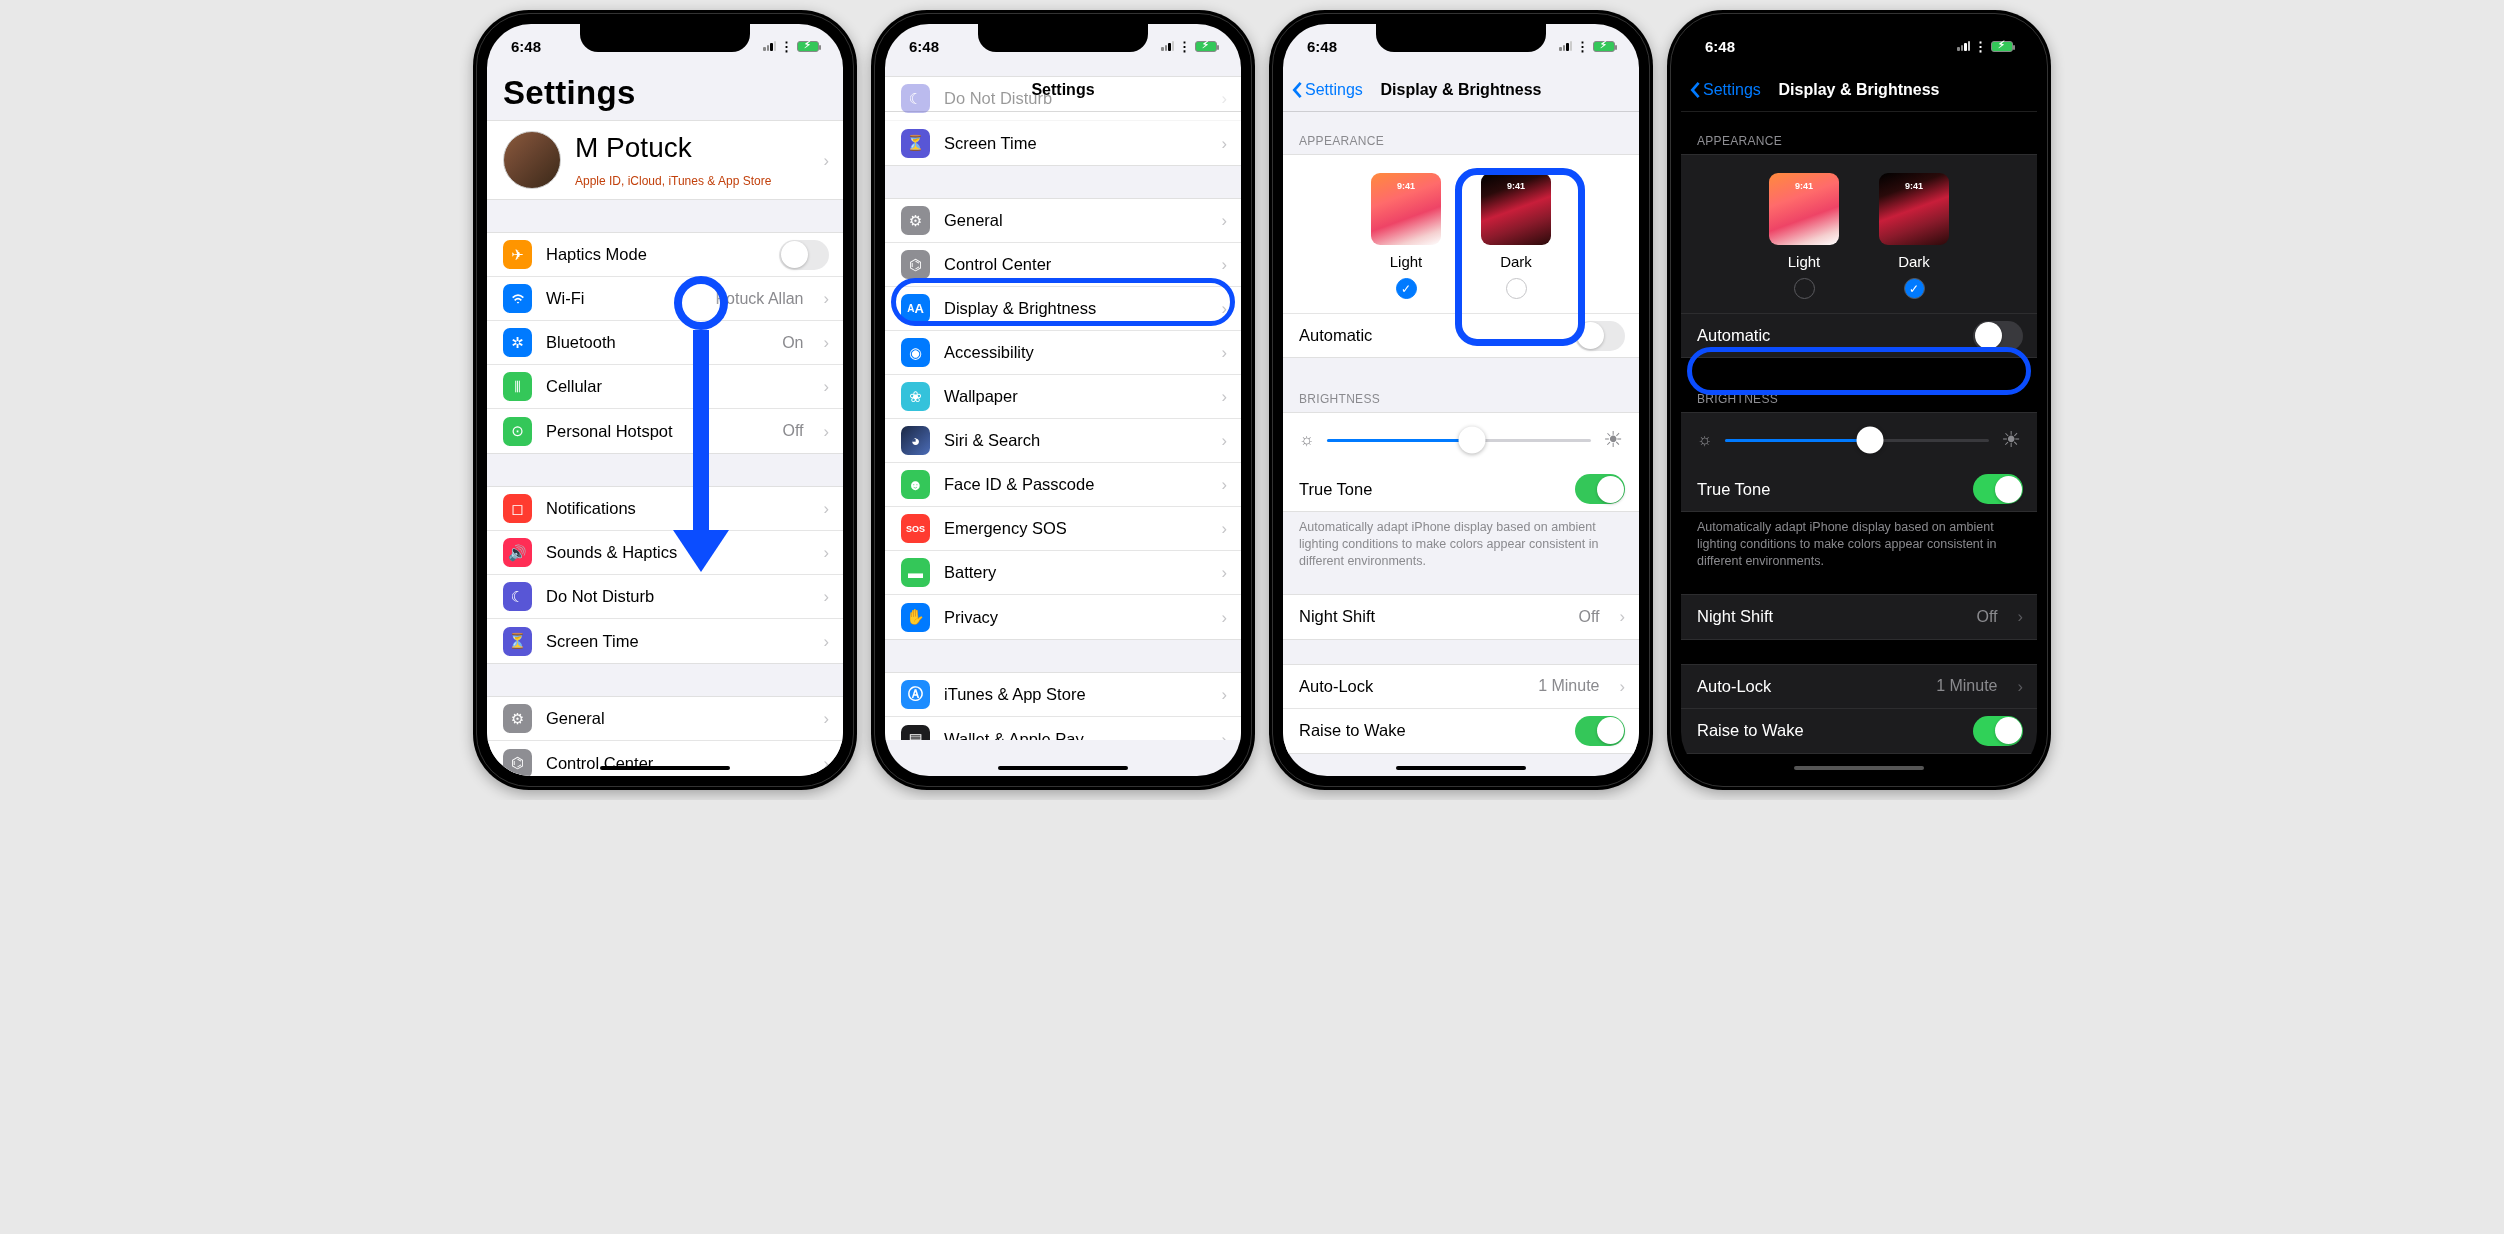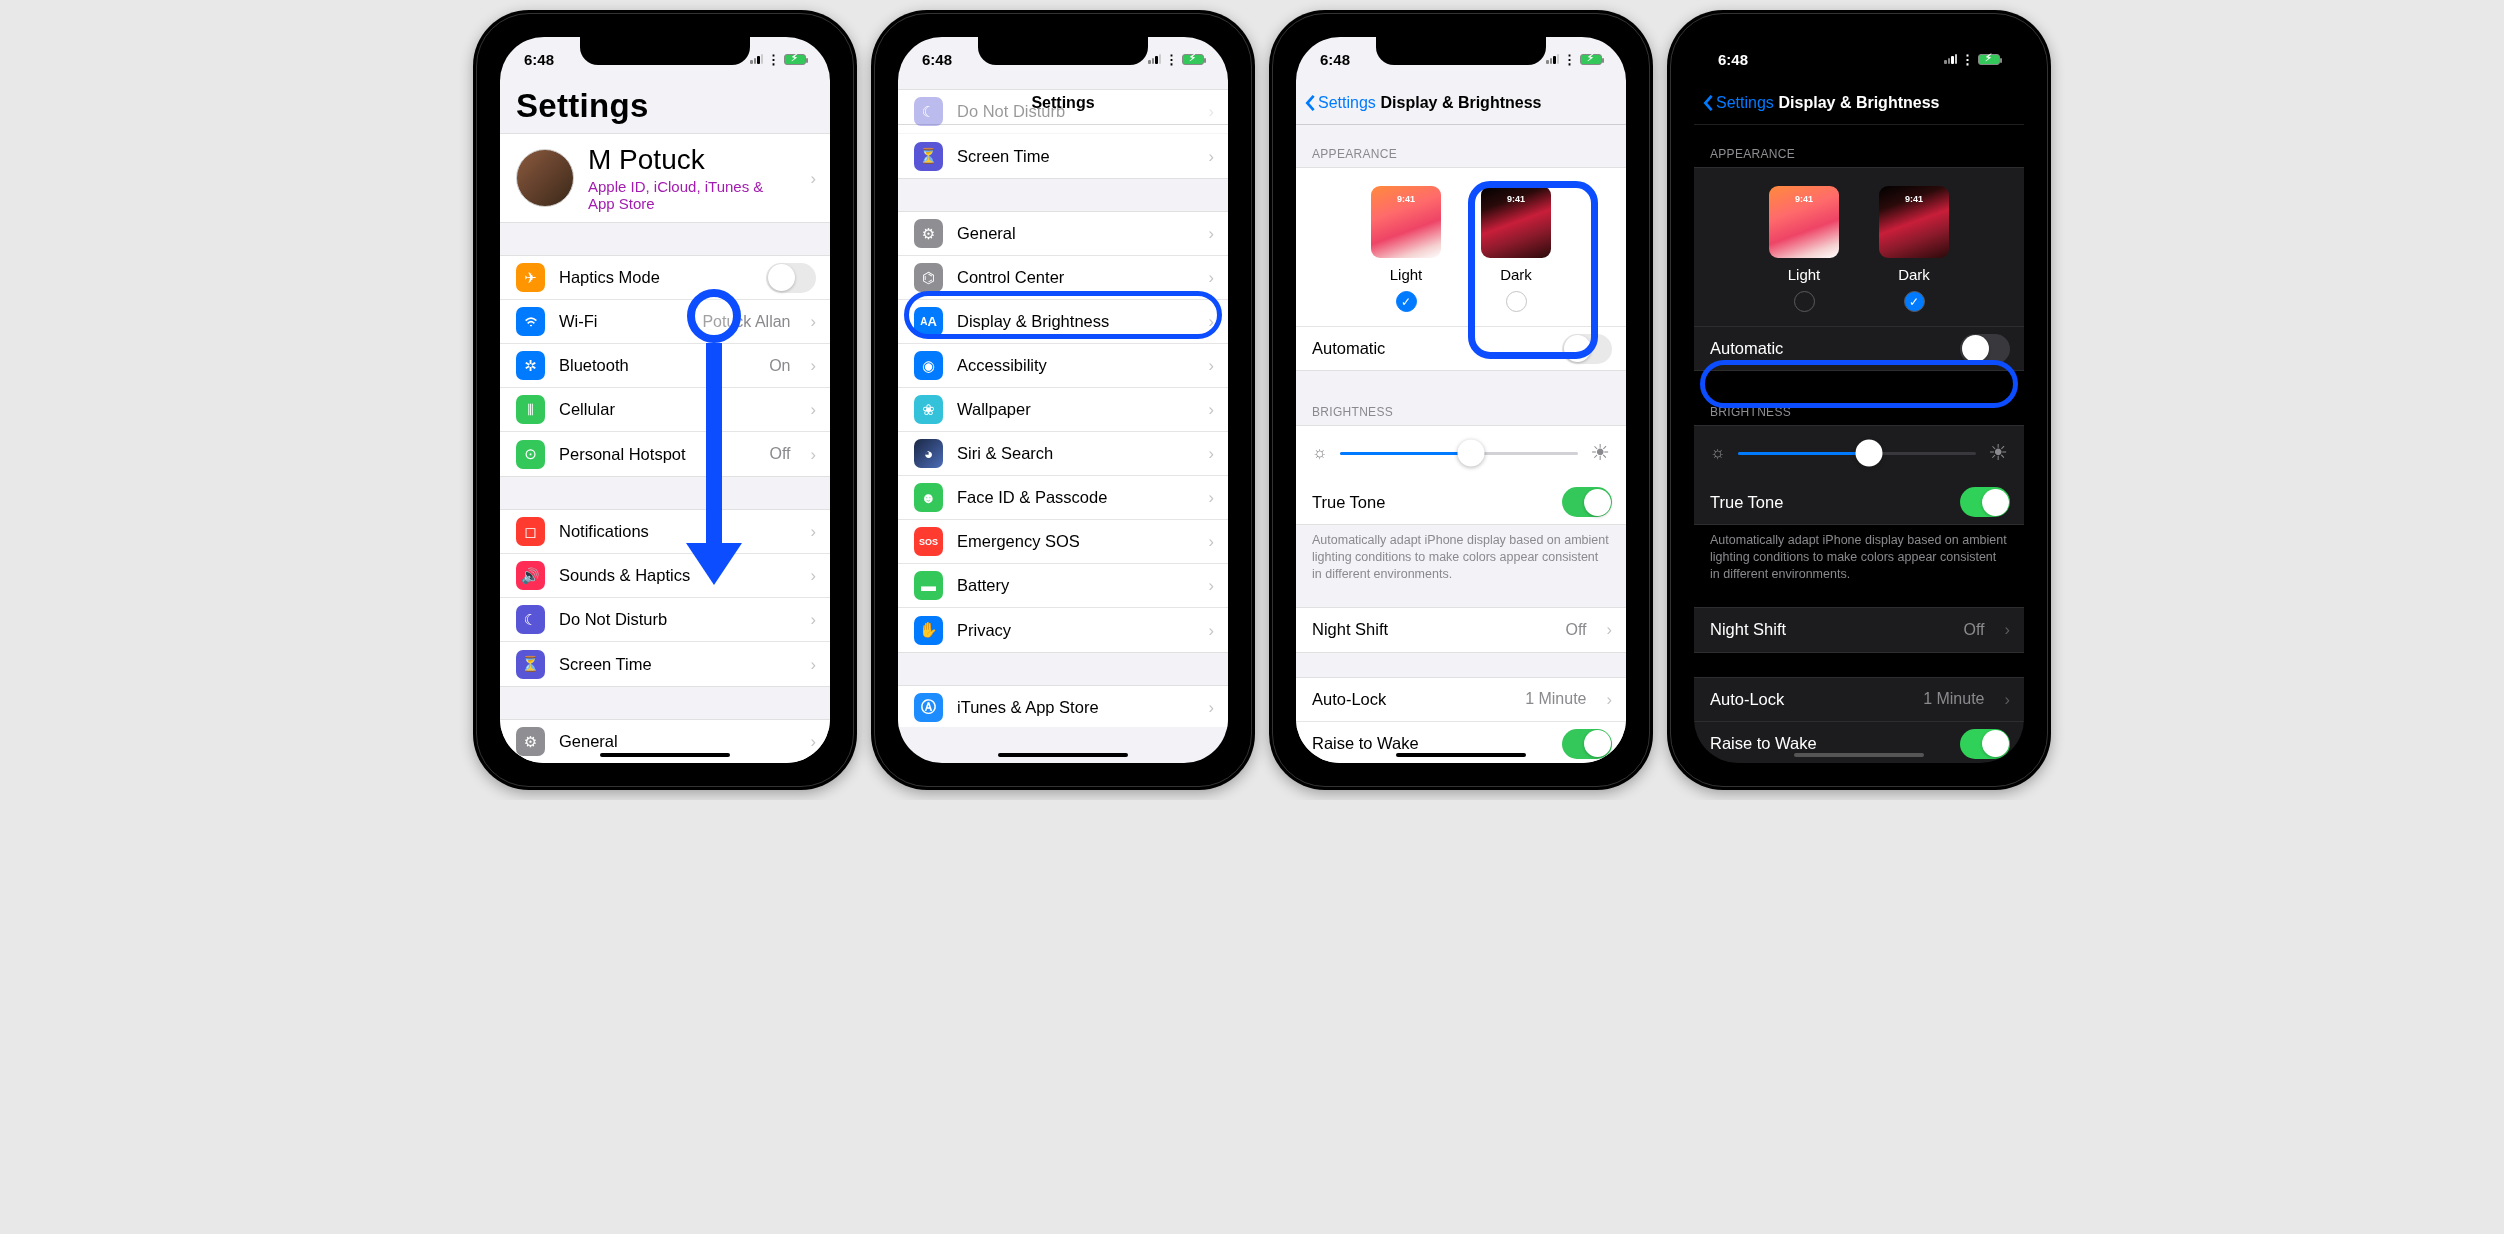--- a/index.html
+++ b/index.html
@@ -1,18 +1,18 @@
 <!DOCTYPE html>
 <html><head>
 <meta charset="utf-8">
 <style>
   * { box-sizing: border-box; margin: 0; padding: 0; font-family: -apple-system, "Helvetica Neue", Arial, sans-serif; }
   body { background: #e8e8e8; padding: 10px; }
   .stage { display: flex; gap: 14px; justify-content: center; width: 2504px; }
-  .phone { width: 384px; height: 780px; background: #000; border-radius: 56px; padding: 27px; position: relative; box-shadow: 0 4px 14px rgba(0,0,0,.3); }
+  .phone { width: 384px; height: 780px; background: #000; border-radius: 56px; padding: 14px; position: relative; box-shadow: 0 4px 14px rgba(0,0,0,.3); }
   .phone::before { content:""; position:absolute; inset:3px; border-radius:53px; border:1px solid #333; pointer-events:none;}
   .screen { width: 100%; height: 100%; background: #f2f2f7; border-radius: 44px; overflow: hidden; position: relative; }
   .screen.dark { background: #000; color: #fff; }
   .notch { position: absolute; top: 0; left: 50%; transform: translateX(-50%); width: 170px; height: 28px; background: #000; border-bottom-left-radius: 18px; border-bottom-right-radius: 18px; z-index: 50; }
   .status { display: flex; justify-content: space-between; align-items: center; height: 44px; padding: 0 24px; font-size: 15px; font-weight: 600; }
   .screen.dark .status { color: #fff; }
   .status-right { display:flex; gap:4px; align-items:center;}
   .sig { display:flex; align-items:flex-end; gap:1px; }
   .sig span{ width:2.5px; background:#888; border-radius:1px;}
   .sig span:nth-child(1){height:4px;} .sig span:nth-child(2){height:6px;} .sig span:nth-child(3){height:8px; background:#000;} .sig span:nth-child(4){height:10px; background:#ccc;}
@@ -41,21 +41,21 @@
   .row { display:flex; align-items:center; min-height:44px; padding: 6px 14px 6px 16px; border-bottom:.5px solid rgba(0,0,0,.1); gap:14px; font-size:16.5px;}
   .row:last-child{border-bottom:none;}
   .screen.dark .row{ border-bottom-color: rgba(255,255,255,.08);}
   .row .label { flex:1;}
   .row .value { color:#8a8a8e; font-size:16px;}
   .row .chev { color:#c5c5c8; margin-left:6px;}
   .screen.dark .row .chev{color:#5a5a5e;}
   .appicon { width:29px; height:29px; border-radius:7px; display:flex; align-items:center; justify-content:center; font-size:15px; color:#fff; flex-shrink:0;}
   .avatar{ width:58px; height:58px; border-radius:50%; background: linear-gradient(135deg,#8b5a3c 0%,#6b4530 40%,#3a2818 100%); border:1px solid #ccc; flex-shrink:0;}
   .profile-row{ padding:10px 14px 10px 16px;}
-  .profile-row .sub{ font-size:15px; color:#a21caf; margin-top:2px;}
+  .profile-row .sub{ font-size:12px; color:#c2410c; margin-top:10px;}
   .switch{ width:50px; height:30px; border-radius:15px; background:#e9e9ea; position:relative; flex-shrink:0;}
   .switch::after{ content:""; position:absolute; width:27px; height:27px; background:#fff; border-radius:50%; top:1.5px; left:1.5px; box-shadow:0 1px 3px rgba(0,0,0,.25);}
   .switch.on{ background:#34c759;} .switch.on::after{ left:auto; right:1.5px;}
   .screen.dark .switch { background:#39393d;}
   .screen.dark .switch.on { background:#30d158;}
 
   .appearance{ display:flex; justify-content:center; gap:40px; padding:18px 0 14px;}
   .ap-opt{ display:flex; flex-direction:column; align-items:center; gap:8px; font-size:15px;}
   .pv{ width:70px; height:72px; border-radius:9px; position:relative; overflow:hidden;}
   .pv.light{ background: linear-gradient(160deg,#ff8a3d 0%,#ff6b6b 35%,#ee4466 60%,#f5d0d0 85%,#fff 100%);}

